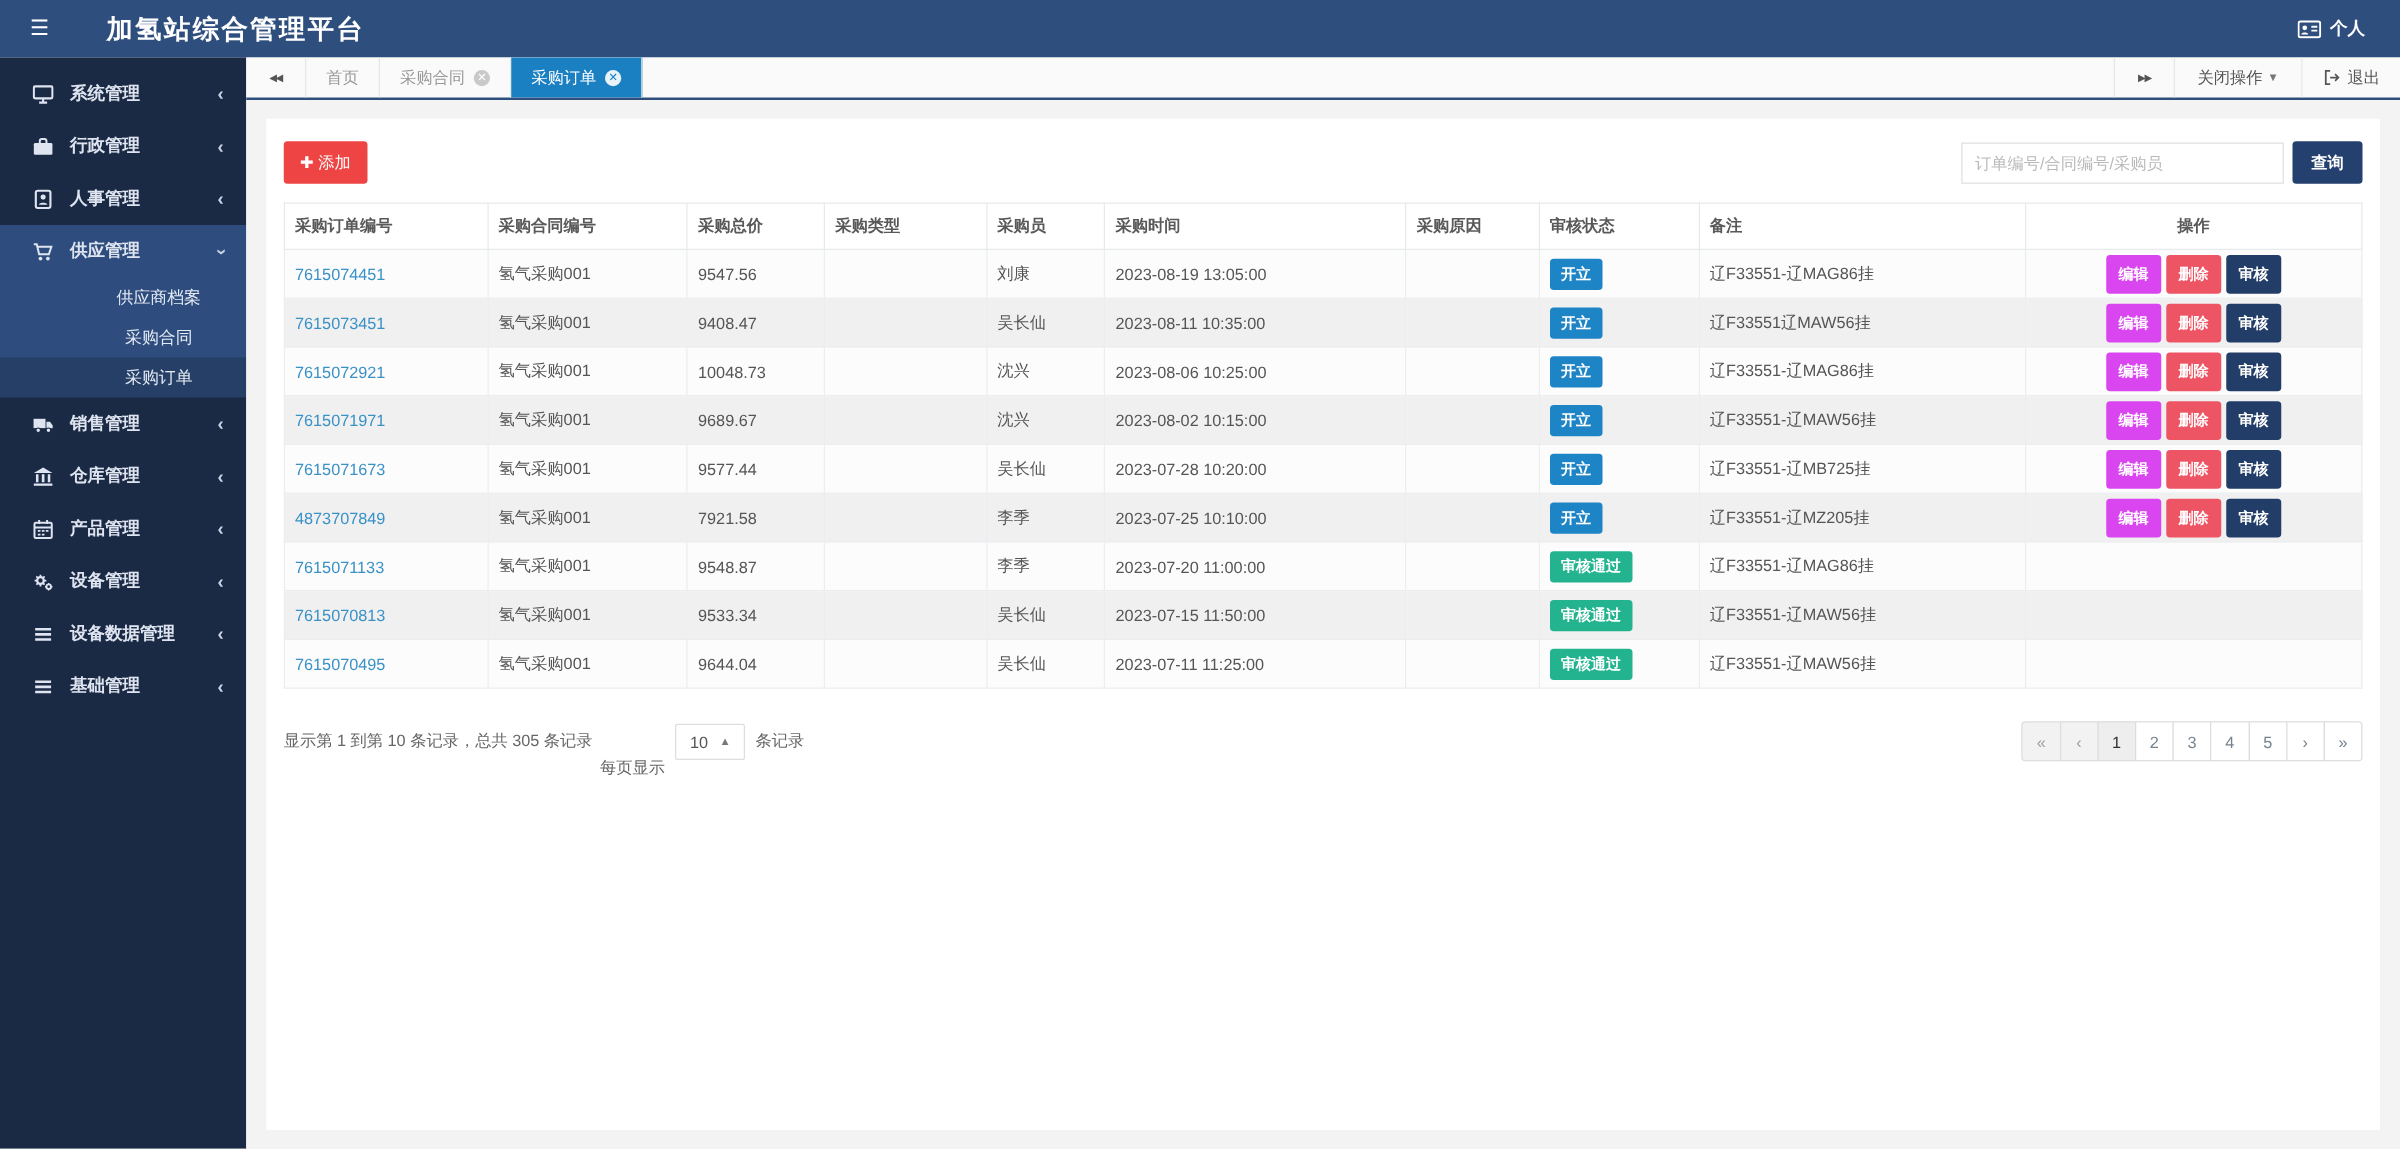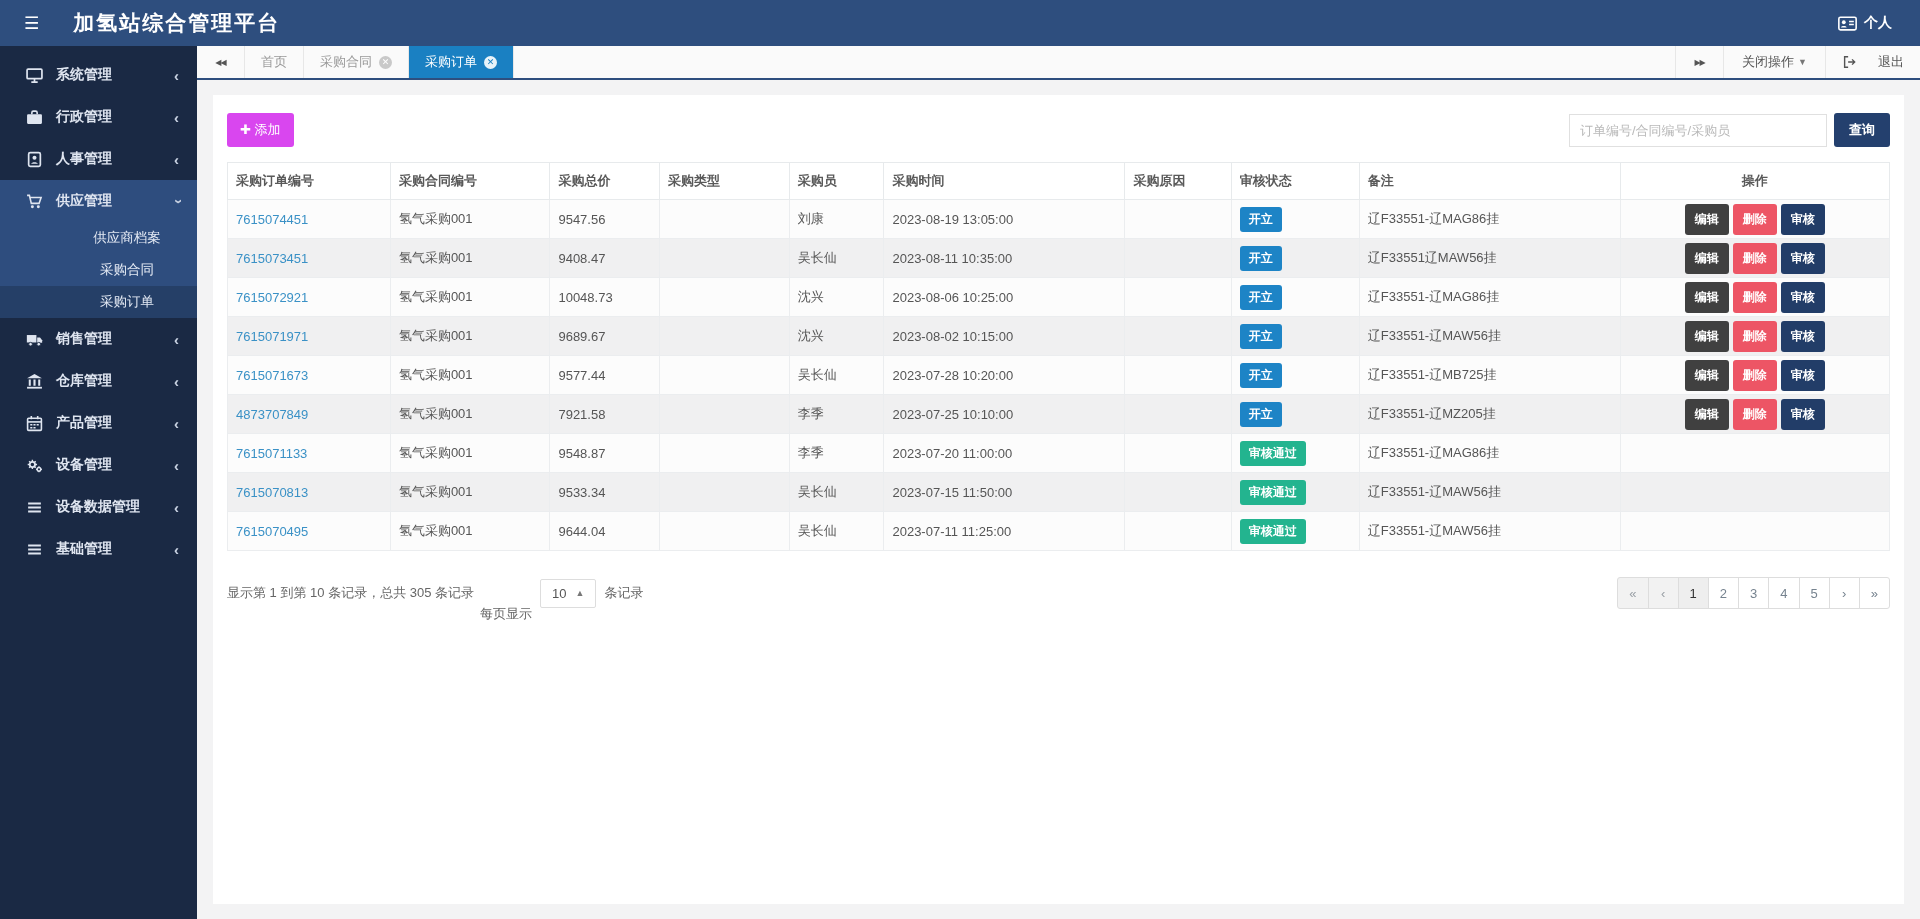--- a/index.html
+++ b/index.html
@@ -2,21 +2,21 @@
 <html><head>
 <meta charset="utf-8">
 <style>
   * { box-sizing: border-box; margin: 0; padding: 0; }
   html,body { width:1920px; height:919px; overflow:hidden;
     font-family:"Liberation Sans","DejaVu Sans",sans-serif; font-size:13px; background:#f3f3f4; }
 
   
   .app-header { height:46px; background:#2e4e7e; color:#fff; display:flex; align-items:center; }
   .hamburger { font-size:17px; margin-left:24px; cursor:pointer; }
-  .app-title { font-size:21px; font-weight:bold; letter-spacing:2px; margin-left:34px; }
+  .app-title { font-size:21px; font-weight:bold; letter-spacing:2px; margin-left:46px; }
   .header-right { margin-left:auto; margin-right:28px; display:flex; align-items:center; gap:7px;
     font-size:14px; font-weight:bold; cursor:pointer; }
   .header-right svg { width:19px; height:15px; display:block; }
 
   
   .main { display:flex; height:873px; }
 
   
   .sidebar { width:197px; flex-shrink:0; background:#1a2944; color:#dfe5f0; padding-top:8px; overflow:hidden; }
   .nav-group-header { display:flex; align-items:center; height:42px; padding:0 18px 0 26px;
@@ -41,29 +41,29 @@
   .tab.active { background:#1a80c2; color:#fff; }
   .tab-close { width:13px; height:13px; border-radius:50%; font-size:9px; line-height:13px;
     text-align:center; background:#c9c9c9; color:#fff; cursor:pointer; }
   .tab.active .tab-close { background:rgba(255,255,255,.9); color:#1a80c2; }
   .tabbar-right { margin-left:auto; display:flex; align-items:stretch; }
   .tabbar-right > div { display:flex; align-items:center; border-left:1px solid #e7e7e7;
     color:#555; cursor:pointer; }
   .scroll-right { width:48px; justify-content:center; font-size:8px; letter-spacing:-1px; }
   .close-ops { padding:0 18px; gap:4px; }
   .caret-down { font-size:9px; color:#777; }
-  .logout { padding:0 16px; gap:22px; }
+  .logout { padding:0 16px; gap:6px; }
   .logout svg { width:14px; height:14px; }
 
   
   .content { flex:1; background:#f3f3f4; padding:15px 16px; overflow:hidden; }
   .panel { background:#fff; height:100%; padding:18px 14px; }
 
   .toolbar { display:flex; justify-content:space-between; align-items:center; margin-bottom:15px; }
-  .btn-add { background:#d946ef; color:#fff; border:none; border-radius:3px; padding:8px 13px;
+  .btn-add { background:#ef4444; color:#fff; border:none; border-radius:3px; padding:8px 13px;
     font-size:13px; cursor:pointer; font-family:inherit; }
   .search-box { display:flex; align-items:flex-end; }
   .search-input { width:258px; height:33px; border:1px solid #e0e0e0; padding:0 10px; font-size:13px;
     color:#555; outline:none; font-family:inherit; }
   .search-input::placeholder { color:#b9b9b9; }
   .btn-search { background:#24406e; color:#fff; border:none; border-radius:3px; height:34px;
     padding:0 15px; margin-left:7px; font-size:13px; font-weight:bold; cursor:pointer; font-family:inherit; }
 
   
   table { width:100%; border-collapse:collapse; table-layout:fixed; }
@@ -71,21 +71,21 @@
     border:1px solid #e7eaec; background:#fff; }
   th.center { text-align:center; }
   td { height:39px; padding:0 8px; font-size:13px; color:#555; border:1px solid #ebedef; }
   tbody tr:nth-child(odd) { background:#fcfcfc; }
   tbody tr:nth-child(even) { background:#f0f0f1; }
   .order-link { color:#3a91c6; text-decoration:none; cursor:pointer; }
   .badge { display:inline-block; padding:4px 9px; border-radius:3px; color:#fff; font-size:12px; font-weight:bold; }
   td.actions { text-align:center; }
   .row-btn { border:none; border-radius:3px; color:#fff; font-size:12px; font-weight:bold;
     padding:7px 10px; margin:0 2px; cursor:pointer; font-family:inherit; }
-  .btn-edit { background:#404040; } .btn-del { background:#ed5565; } .btn-audit { background:#223d68; }
+  .btn-edit { background:#d946ef; } .btn-del { background:#ed5565; } .btn-audit { background:#223d68; }
 
   
   .table-footer { display:flex; justify-content:space-between; align-items:center; margin-top:12px;
     color:#666; font-size:13px; }
   .footer-left { display:flex; align-items:center; }
   .page-size { display:inline-flex; align-items:center; gap:9px; border:1px solid #ddd; background:#fff;
     padding:6px 11px; margin:0 8px; color:#555; cursor:pointer; border-radius:2px; }
   .caret-up { font-size:9px; color:#777; }
   .pagination { display:flex; list-style:none; }
   .pagination li { min-width:31px; height:32px; padding:0 11px; display:flex; align-items:center;

